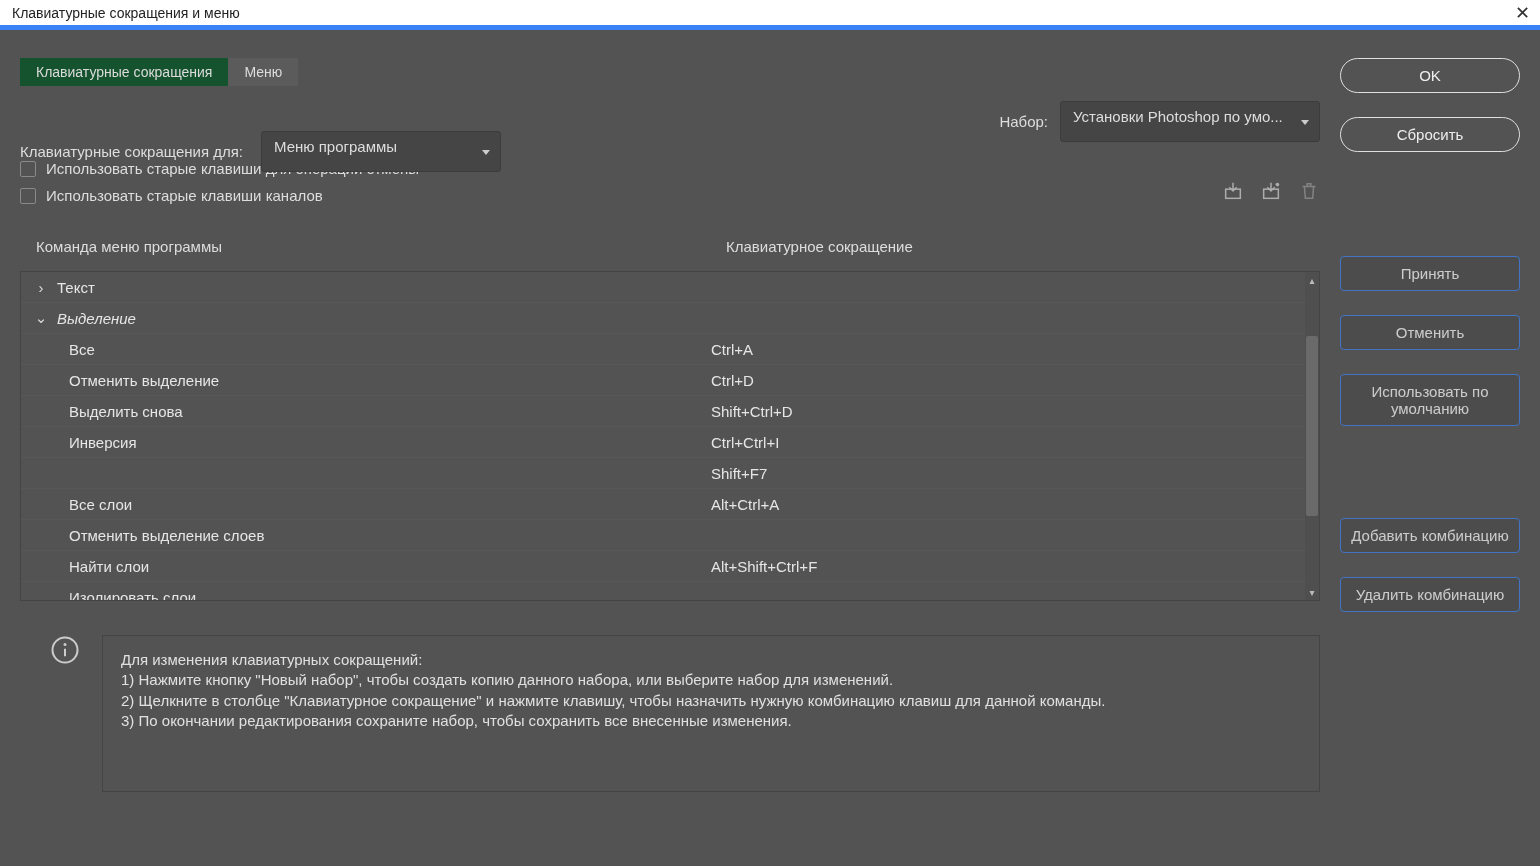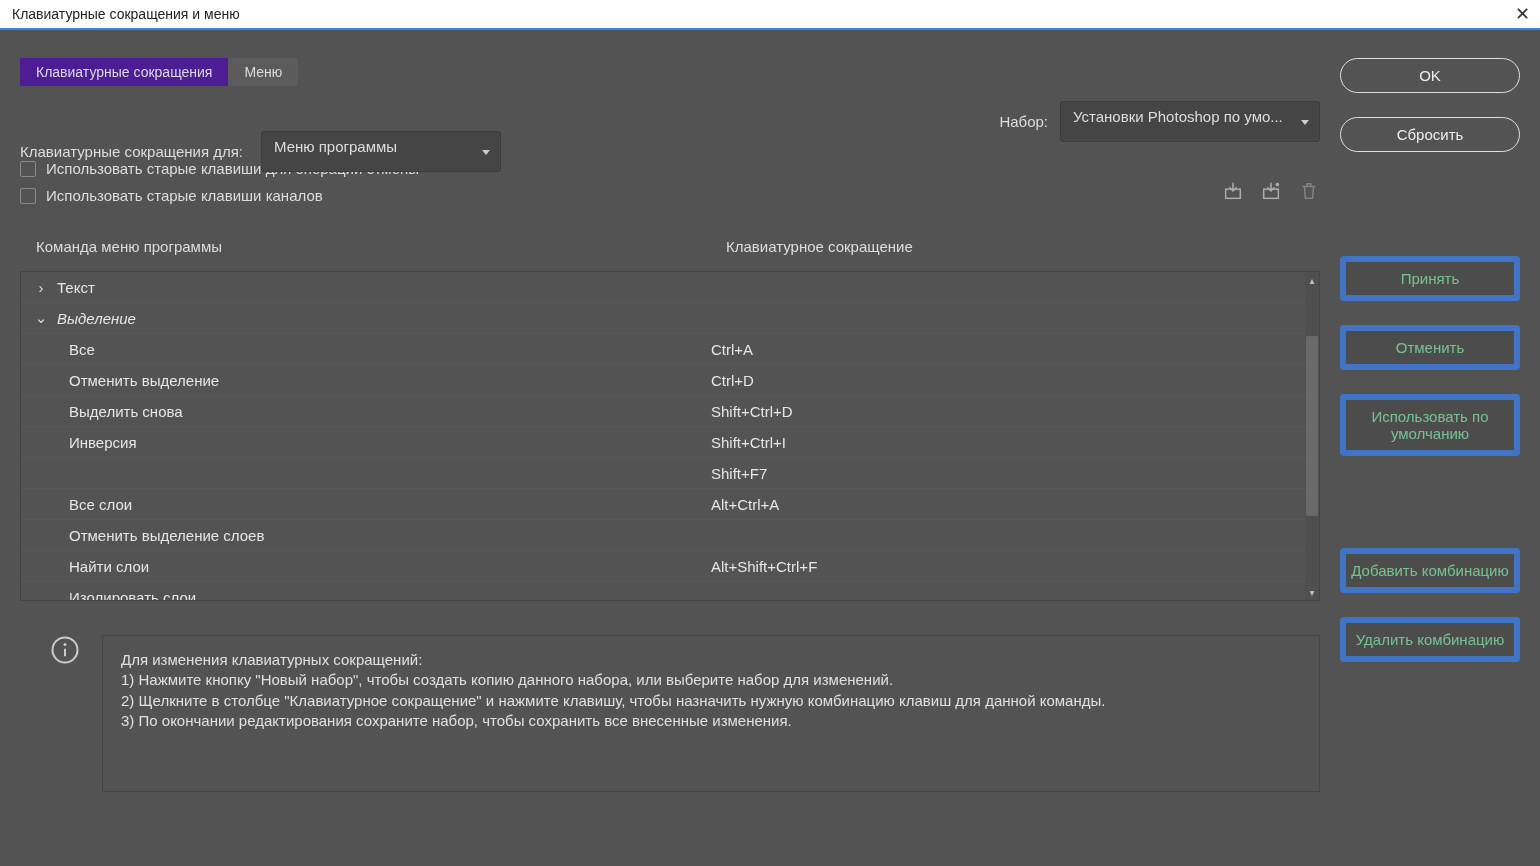--- a/index.html
+++ b/index.html
@@ -1,24 +1,24 @@
 <!DOCTYPE html>
 <html><head>
 <meta charset="utf-8">
 <style>
 *{box-sizing:border-box;margin:0;padding:0;font-family:Arial,Helvetica,sans-serif}
 body{background:#f5f5f5;width:1540px;height:866px;overflow:hidden;color:#e2e2e2}
-.titlebar{background:#fff;height:30px;display:flex;align-items:center;justify-content:space-between;padding:0 10px 0 12px;color:#222;font-size:14px;border-bottom:2px solid #3b82f6}
+.titlebar{background:#fff;height:30px;display:flex;align-items:center;justify-content:space-between;padding:0 10px 0 12px;color:#222;font-size:14px;border-bottom:5px solid #3b82f6}
 .titlebar .close{font-size:18px;cursor:pointer;color:#333}
 .main{background:#535353;height:836px;padding:28px 20px 20px 20px;display:flex}
 .leftcol{flex:1;display:flex;flex-direction:column;margin-right:20px}
 .rightcol{width:180px;display:flex;flex-direction:column;gap:24px}
 .tabs{display:flex;margin-bottom:15px}
 .tab{padding:6px 16px;font-size:14px;cursor:pointer;color:#dcdcdc}
-.tab.active{background:#4c1d95}
+.tab.active{background:#14532d}
 .tab.inactive{background:#5b5b5b}
 .row{display:flex;align-items:center;margin-bottom:12px}
 .lbl{font-size:15px;color:#ddd}
 .select{background:#454545;border:1px solid #3c3c3c;border-radius:3px;padding:6px 30px 16px 12px;color:#ddd;font-size:15px;position:relative;display:inline-flex;align-items:center;cursor:pointer;min-width:240px}
 .select::after{content:"";position:absolute;right:10px;top:50%;margin-top:-2px;border-left:4px solid transparent;border-right:4px solid transparent;border-top:5px solid #ccc}
 .chk{width:16px;height:16px;border:1px solid #8a8a8a;border-radius:2px;background:#535353;margin-right:10px;cursor:pointer;flex-shrink:0}
 .chkrow{display:flex;align-items:center;margin-bottom:10px}
 .chkrow .lbl{font-size:15px}
 .iconbar{display:flex;gap:16px;align-items:center;justify-content:flex-end;margin-top:4px}
 .iconbar svg{width:22px;height:22px;opacity:.75;cursor:pointer}
@@ -31,21 +31,21 @@
 .table-body{border:1px solid #444;overflow:hidden;height:330px;position:relative}
 .trow{display:flex;align-items:center;height:31px;font-size:15px;color:#e6e6e6;border-bottom:1px solid rgba(255,255,255,.03)}
 .chev{width:20px;display:inline-flex;justify-content:center;color:#ddd}
 .tname{padding-left:8px}
 .tname.lvl1{padding-left:48px}
 .tname.lvl0{padding-left:10px;display:flex;align-items:center}
 .tshort{padding-left:0}
 .scroll-track{position:absolute;right:0;top:0;bottom:0;width:14px;background:#4f4f4f}
 .scroll-up,.scroll-down{height:16px;display:flex;align-items:center;justify-content:center;color:#bbb;font-size:10px;cursor:pointer}
 .scroll-thumb{position:absolute;right:1px;top:64px;width:12px;height:180px;background:#6a6a6a;border-radius:2px;cursor:pointer}
-.sidebtn{background:#4a4a4a;border:6px solid #3b82f6;border-radius:4px;padding:8px 0;text-align:center;font-size:15px;color:#86efac;cursor:pointer}
+.sidebtn{background:#4a4a4a;border:1px solid #3b82f6;border-radius:4px;padding:8px 0;text-align:center;font-size:15px;color:#ffffff;cursor:pointer}
 .sidebtn.emph{background:#454545;border:1px solid #333;color:#e8e8e8}
 .sidebtn.dim{opacity:.7}
 .btn-oval{border:1.5px solid #e0e0e0;border-radius:22px;padding:8px 0;text-align:center;font-size:15px;color:#eee;cursor:pointer;background:transparent}
 .info{display:flex;margin-top:20px;padding:14px 0 0 30px}
 .info-icon{width:30px;height:30px;margin-right:22px;flex-shrink:0}
 .info-box{border:1px solid #444;flex:1;padding:14px 18px 60px 18px;background:#535353;font-size:15px;line-height:1.35;color:#e0e0e0}
 .shortcuthead{padding-left:0}
 </style>
 </head>
 <body>
@@ -141,21 +141,21 @@
           <div class="trow">
             <div class="col1">
               <div class="tname lvl1">Выделить снова</div>
             </div>
             <div class="col2 tshort">Shift+Ctrl+D</div>
           </div>
           <div class="trow">
             <div class="col1">
               <div class="tname lvl1">Инверсия</div>
             </div>
-            <div class="col2 tshort">Shift+Ctrl+I</div>
+            <div class="col2 tshort">Ctrl+Ctrl+I</div>
           </div>
           <div class="trow">
             <div class="col1">
               <div class="tname lvl1"></div>
             </div>
             <div class="col2 tshort">Shift+F7</div>
           </div>
           <div class="trow">
             <div class="col1">
               <div class="tname lvl1">Все слои</div>

